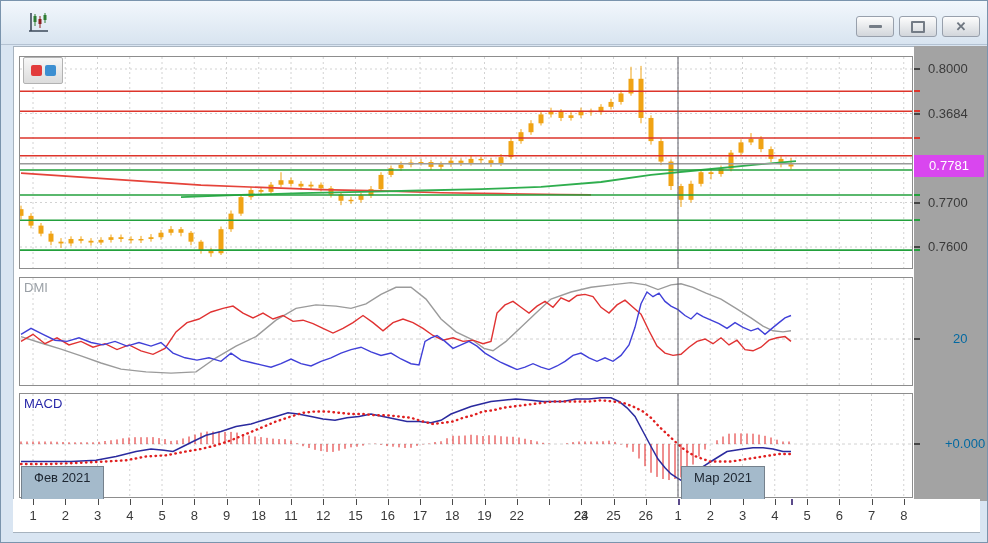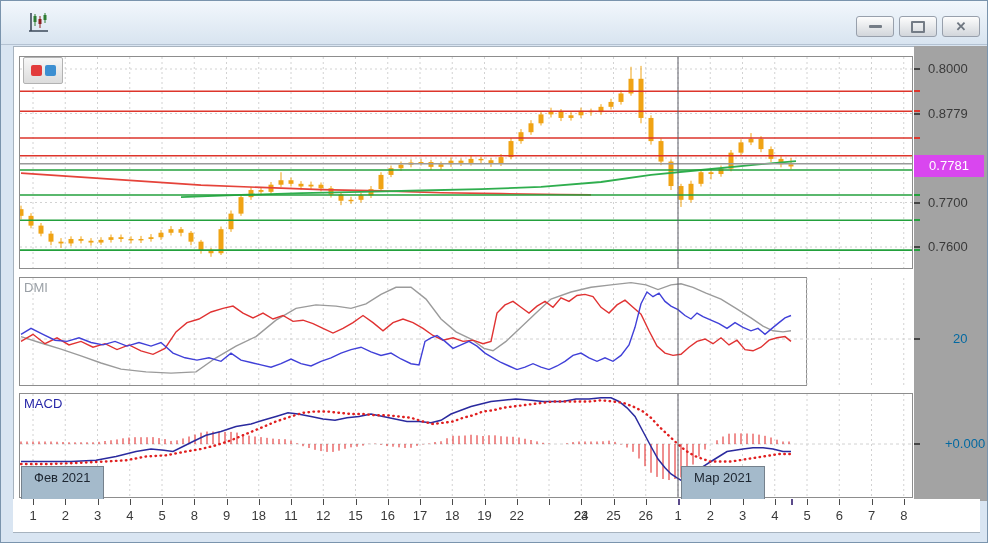--- a/index.html
+++ b/index.html
@@ -12,21 +12,21 @@
   .wbtn{position:absolute;top:15px;width:38px;height:21px;border:1px solid #98a0ac;border-radius:3px;
     background:linear-gradient(#fdfdfd,#d2d6db);display:flex;align-items:center;justify-content:center;cursor:default;box-sizing:border-box;}
   #btn-min{left:855px;} #btn-max{left:898px;} #btn-close{left:941px;}
   .glyph-min{display:block;width:13px;height:3px;background:#747c86;border-radius:1px;}
   .glyph-max{display:block;width:10px;height:8px;border:2px solid #747c86;border-radius:1px;}
   .glyph-close{font-size:13px;font-weight:bold;color:#6e7680;line-height:1;}
   
   #client{position:absolute;left:12px;top:45px;width:967px;height:487px;background:#ffffff;border:1px solid #a7b3bf;box-sizing:border-box;}
   .panel{position:absolute;background:#ffffff;border:1px solid #8d8d8d;box-sizing:border-box;}
   #panel-main{left:18px;top:55px;width:894px;height:213px;}
-  #panel-dmi {left:18px;top:276px;width:788px;height:109px;}
+  #panel-dmi {left:18px;top:276px;width:894px;height:109px;}
   #panel-macd{left:18px;top:392px;width:894px;height:105px;}
   .panel svg{position:absolute;left:0;top:0;}
   .plabel{position:absolute;left:4px;top:2px;font-size:13px;}
   .plabel.gray{color:#9aa0a6;} .plabel.navy{color:#2626a8;}
   #legendbox{position:absolute;left:22px;top:56px;width:38px;height:25px;border:1px solid #b2b2b2;border-radius:2px;
     background:linear-gradient(#f7f7f7,#dcdcdc);display:flex;align-items:center;justify-content:center;gap:3px;}
   #legendbox .sq{width:11px;height:11px;border-radius:2px;display:block;}
   .monthbox{position:absolute;height:35px;line-height:22px;padding:0 12px;background:#a4bacb;border:1px solid #75818c;
     color:#1d2631;font-size:13px;box-sizing:border-box;white-space:nowrap;}
   
@@ -486,21 +486,21 @@
       </svg>
     <span class="plabel navy">MACD</span>
     <div class="monthbox" id="mb-feb" style="left: 1px; top: 72px;">Фев 2021</div>
     <div class="monthbox" id="mb-mar" style="left: 661px; top: 72px;">Мар 2021</div>
   </div>
 
   <div id="price-axis">
       <div class="ptick" style="top: 22px; background: rgb(68, 68, 68);"></div>
       <div class="plab" style="top: 15px;">0.8000</div>
       <div class="ptick" style="top: 66.5px; background: rgb(68, 68, 68);"></div>
-      <div class="plab" style="top: 59.5px;">0.8779</div>
+      <div class="plab" style="top: 59.5px;">0.3684</div>
       <div class="ptick" style="top: 155.5px; background: rgb(68, 68, 68);"></div>
       <div class="plab" style="top: 148.5px;">0.7700</div>
       <div class="ptick" style="top: 200px; background: rgb(68, 68, 68);"></div>
       <div class="plab" style="top: 193px;">0.7600</div>
       <div class="ptick" style="top: 44.25px; background: rgb(221, 53, 43);"></div>
       <div class="ptick" style="top: 64.275px; background: rgb(221, 53, 43);"></div>
       <div class="ptick" style="top: 90.975px; background: rgb(221, 53, 43);"></div>
       <div class="ptick" style="top: 108.775px; background: rgb(221, 53, 43);"></div>
       <div class="ptick" style="top: 123.015px; background: rgb(35, 160, 60);"></div>
       <div class="ptick" style="top: 147.935px; background: rgb(35, 160, 60);"></div>

